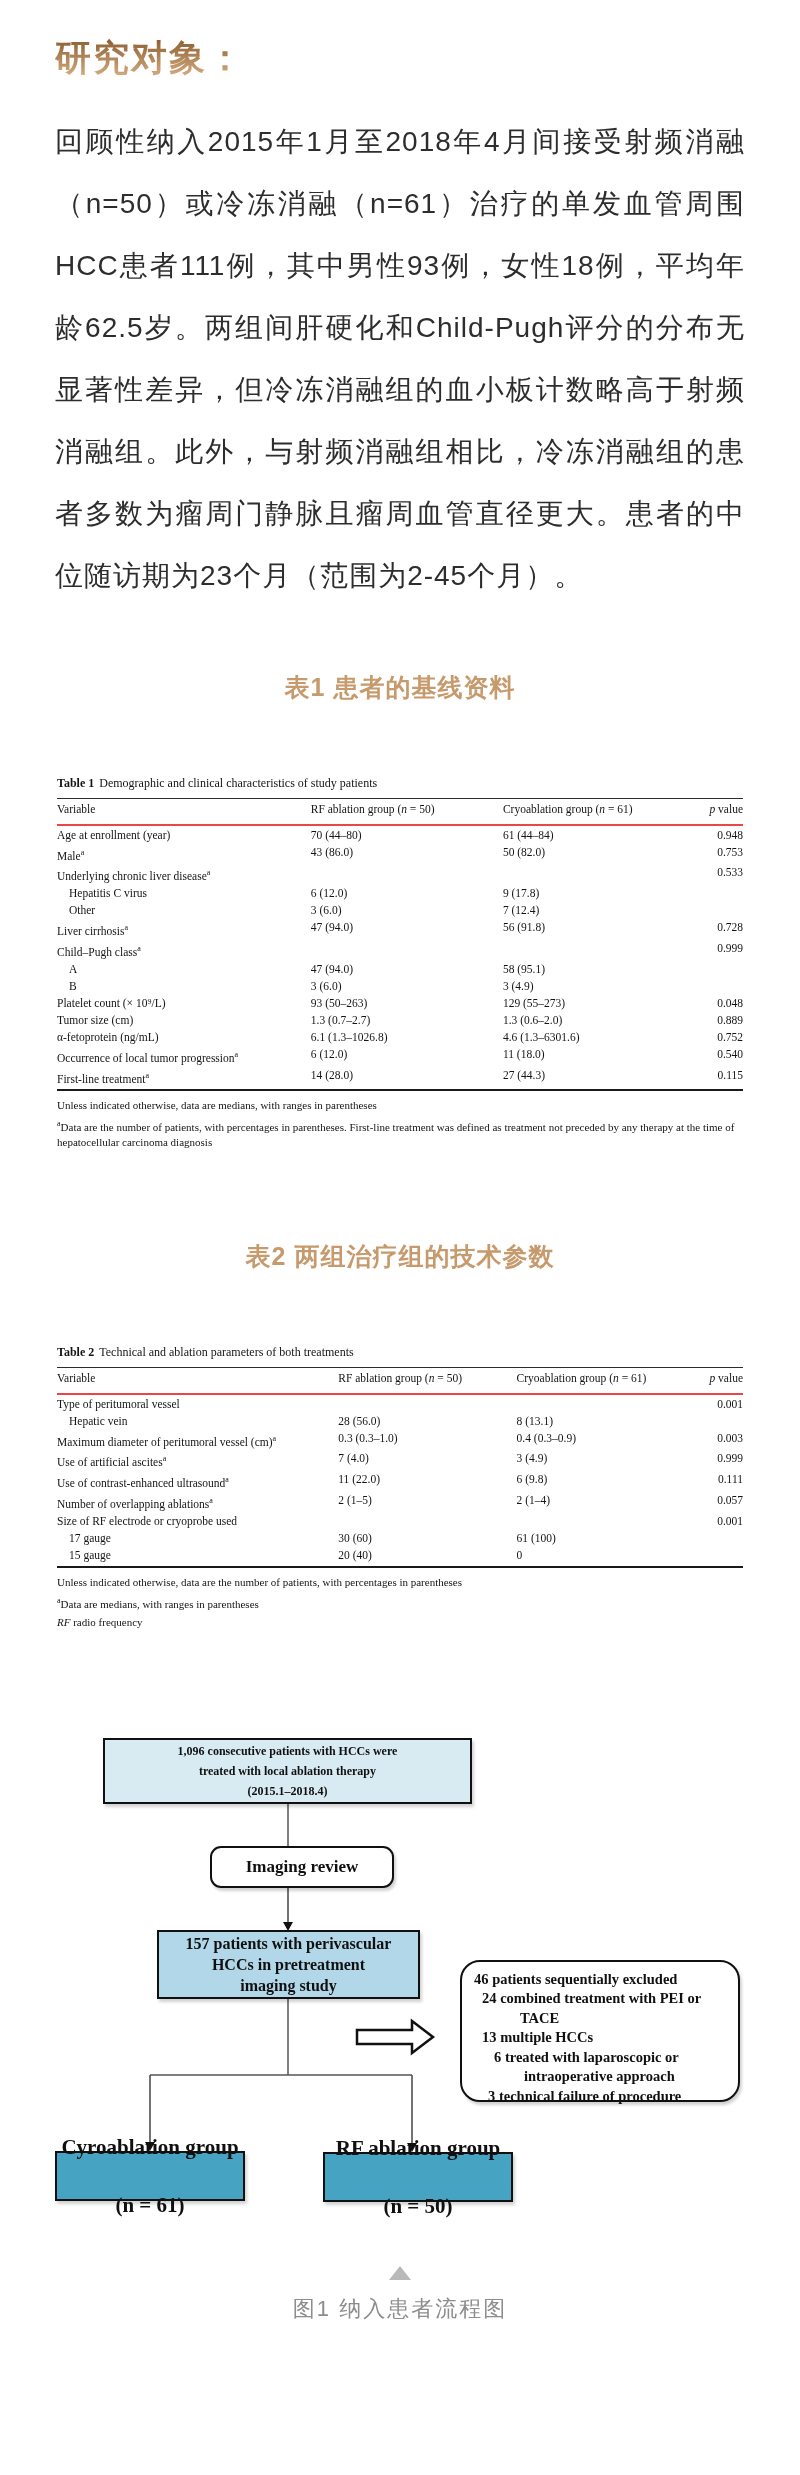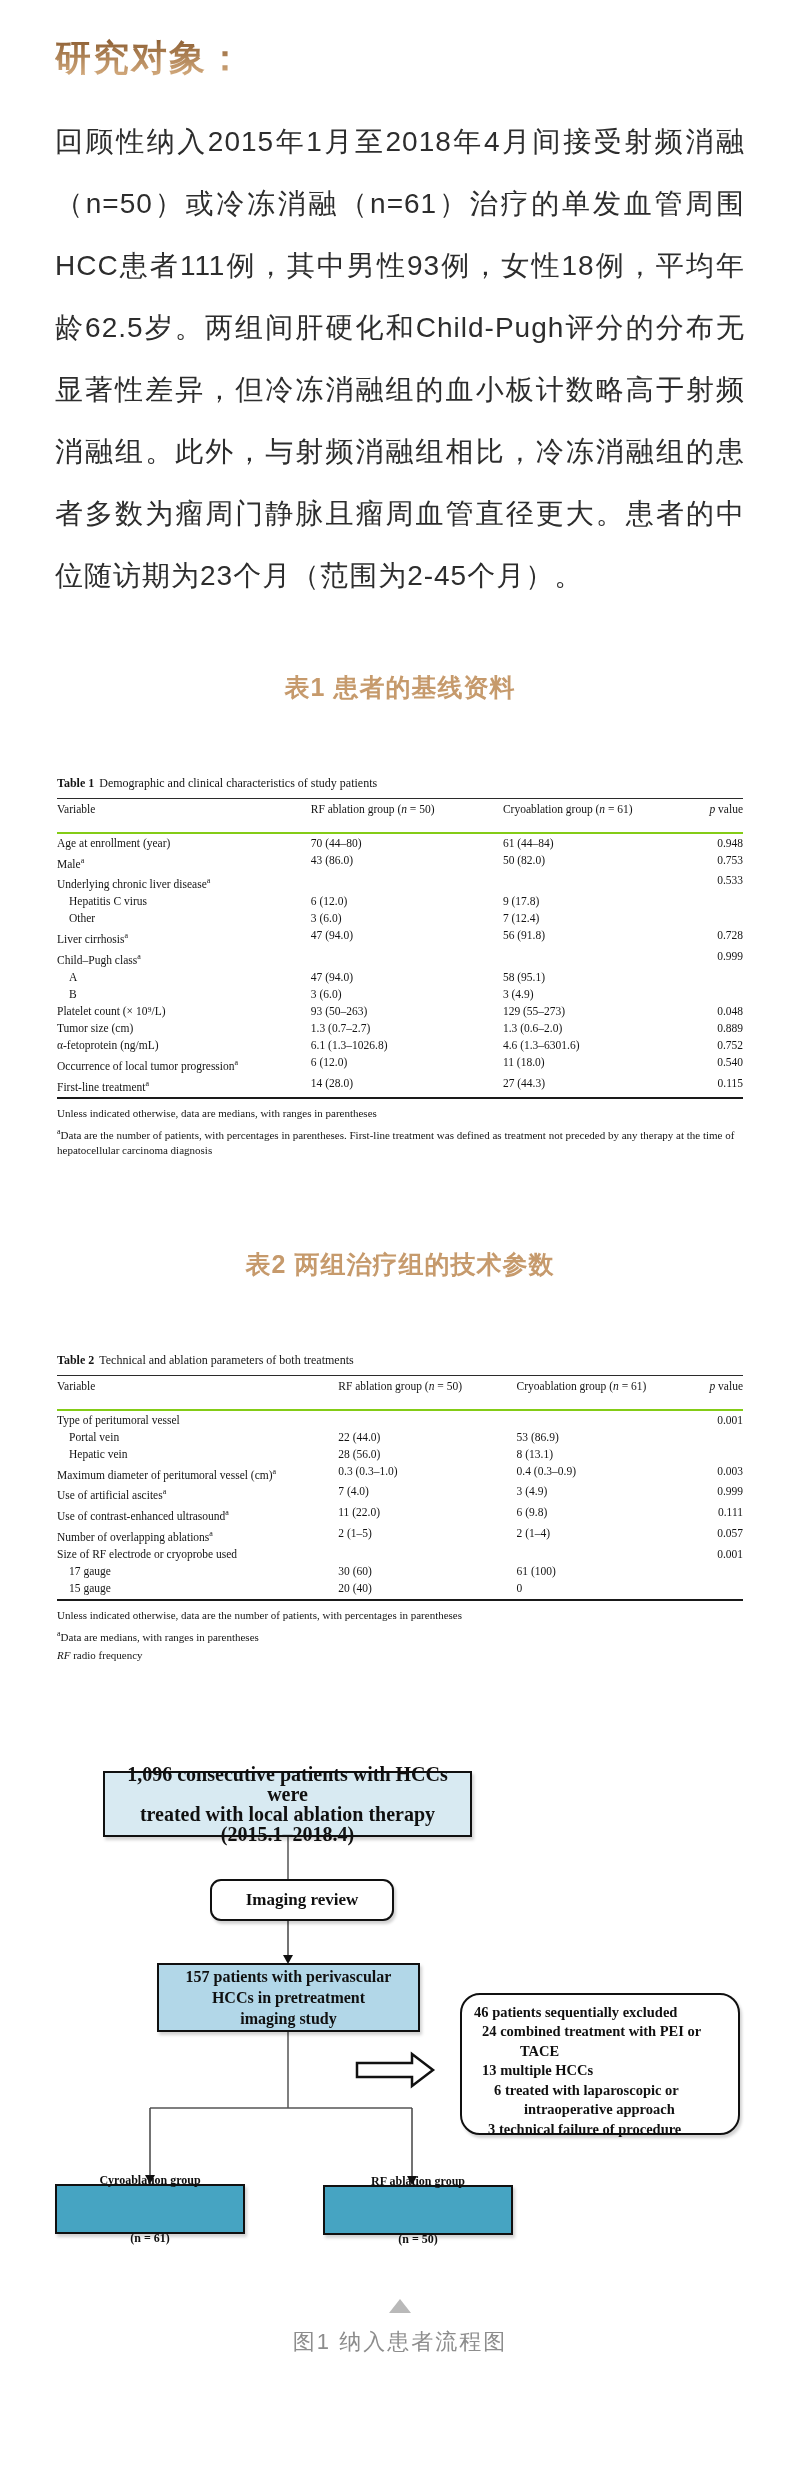--- a/index.html
+++ b/index.html
@@ -31,50 +31,50 @@
   .tan-heading.second{margin-top:90px;}
 
   .journal-table{
     margin:72px 57px 0 57px;
     font-family:"Liberation Serif",serif;color:#141414;
   }
   .jt-title{font-size:12px;margin-bottom:7px;}
   .jt-title b{margin-right:5px;}
   .jtable{width:100%;border-collapse:collapse;font-size:11.5px;line-height:13px;}
   .jtable thead th{
-    font-weight:normal;text-align:left;padding:4px 0 16px;
-    border-top:1px solid #2b2b2b;border-bottom:2px solid #84cc16;
+    font-weight:normal;text-align:left;padding:4px 0 8px;
+    border-top:1px solid #2b2b2b;border-bottom:2px solid #ef4444;
   }
   .jtable td{padding:2.5px 0 1.5px;vertical-align:top;}
   .jtable tbody tr:last-child td{border-bottom:2px solid #1a1a1a;padding-bottom:4px;}
   .jtable .pcol{text-align:right;}
   .jtable td.ind{padding-left:12px;}
   .t1 .c1{width:37%;} .t1 .c2{width:28%;} .t1 .c3{width:25%;} .t1 .c4{width:10%;}
   .t2 .c1{width:41%;} .t2 .c2{width:26%;} .t2 .c3{width:23%;} .t2 .c4{width:10%;}
   sup{font-size:8px;}
   .jt-foot{margin-top:7px;font-size:11px;line-height:15px;}
   .jt-foot div{margin-bottom:3px;}
 
   .flowchart{position:relative;margin-top:100px;height:478px;font-family:"Liberation Serif",serif;}
   .flowchart svg{position:absolute;left:0;top:0;}
   .fc-box{
     position:absolute;box-sizing:border-box;border:2px solid #101010;
     font-weight:bold;color:#101010;text-align:center;
     display:flex;flex-direction:column;justify-content:center;
     box-shadow:2px 3px 3px rgba(0,0,0,0.18);
   }
-  .fc-top{left:103px;top:8px;width:369px;height:66px;background:#d8eaf2;font-size:20px;line-height:20px;}
+  .fc-top{left:103px;top:8px;width:369px;height:66px;background:#d8eaf2;font-size:12px;line-height:20px;}
   .fc-imaging{left:210px;top:116px;width:184px;height:42px;background:#fff;border-radius:11px;font-size:17px;}
   .fc-mid{left:157px;top:200px;width:263px;height:69px;background:#b2d7e8;font-size:16px;line-height:21px;align-items:center;}
   .fc-excluded{
     left:460px;top:230px;width:280px;height:142px;background:#fff;border-radius:20px;
     font-size:14.5px;line-height:19.5px;text-align:left;
     padding:8px 8px 6px 12px;justify-content:flex-start;
   }
-  .fc-teal{background:#46a4c2;font-size:12px;line-height:22px;gap:36px;}
+  .fc-teal{background:#46a4c2;font-size:21px;line-height:22px;gap:36px;}
   .fc-cryo{left:55px;top:421px;width:190px;height:50px;}
   .fc-rf{left:323px;top:422px;width:190px;height:50px;}
 
   .up-triangle{
     width:0;height:0;margin:58px auto 0 auto;
     border-left:11px solid transparent;border-right:11px solid transparent;
     border-bottom:14px solid #b9b9b9;
   }
   .fig-caption{
     margin-top:14px;padding-bottom:34px;text-align:center;
@@ -208,26 +208,20 @@
             <th class="c3">Cryoablation group (<i>n</i> = 61)</th>
             <th class="c4 pcol"><i>p</i> value</th>
           </tr>
         </thead>
       <tbody>
           <tr>
             <td class="c1">Type of peritumoral vessel</td>
             <td class="c2"></td>
             <td class="c3"></td>
             <td class="c4 pcol">0.001</td>
-          </tr>
-          <tr>
-            <td class="c1 ind">Portal vein</td>
-            <td class="c2">22 (44.0)</td>
-            <td class="c3">53 (86.9)</td>
-            <td class="c4 pcol"></td>
           </tr>
           <tr>
             <td class="c1 ind">Hepatic vein</td>
             <td class="c2">28 (56.0)</td>
             <td class="c3">8 (13.1)</td>
             <td class="c4 pcol"></td>
           </tr>
           <tr>
             <td class="c1">Maximum diameter of peritumoral vessel (cm)<sup>a</sup></td>
             <td class="c2">0.3 (0.3–1.0)</td>

